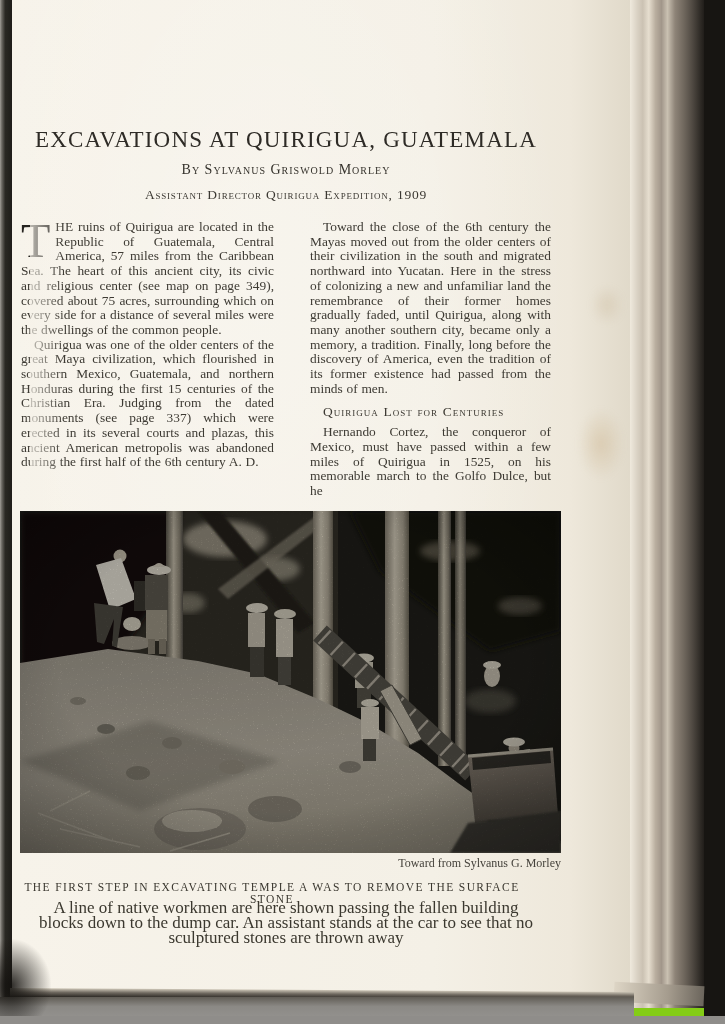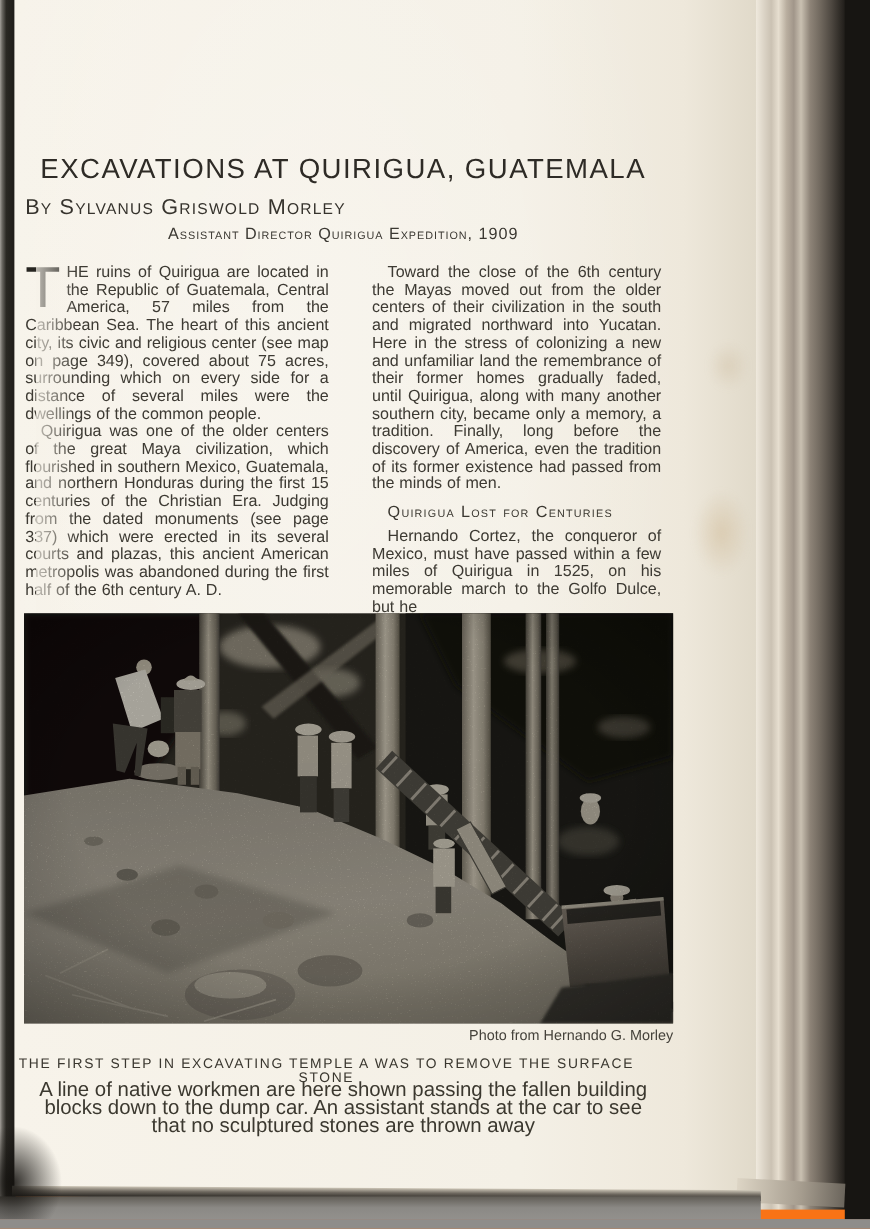--- a/index.html
+++ b/index.html
@@ -1,17 +1,17 @@
 <!DOCTYPE html>
 <html><head>
 <meta charset="utf-8">
 <style>
   html,body{margin:0;padding:0;background:#8f8d8a;}
   .scan{position:relative;width:725px;height:1016px;overflow:hidden;
-        font-family:Liberation Sans, sans-serif;background:#f97316;}
+        font-family:Liberation Serif, serif;background:#84cc16;}
   .abs{position:absolute;}
 
   
   .left-strip{left:0;top:0;width:13px;height:1004px;
     background:linear-gradient(90deg,#a39f99 0%,#6b6862 14%,#2a2823 40%,#1d1b18 100%);}
   .page-surface{left:12px;top:0;width:620px;height:995px;
     background:
       radial-gradient(ellipse at 40% 30%, rgba(255,255,255,.25), rgba(0,0,0,0) 60%),
       linear-gradient(90deg,#f7f3ea 0%,#f4f0e6 68%,#eee8db 90%,#e0d9c9 100%);}
   .fore-edge{left:630px;top:0;width:75px;height:1008px;
@@ -31,22 +31,22 @@
   .stain1{left:578px;top:408px;width:46px;height:72px;border-radius:50%;
     background:radial-gradient(rgba(199,172,129,.38),rgba(199,172,129,0) 70%);filter:blur(3px);}
   .stain2{left:590px;top:285px;width:34px;height:40px;border-radius:50%;
     background:radial-gradient(rgba(190,166,128,.25),rgba(190,166,128,0) 70%);filter:blur(3px);}
   .col-fade{left:30px;top:222px;width:34px;height:292px;
     background:linear-gradient(90deg,rgba(246,242,233,.72),rgba(246,242,233,0));}
 
   
   .title{left:21px;top:127px;width:530px;text-align:center;
     font-size:23px;letter-spacing:1.2px;color:#2e2b26;white-space:nowrap;}
-  .byline{left:21px;top:162px;width:530px;
-    font-variant:small-caps;font-size:18px;letter-spacing:1px;color:#36332d;}
+  .byline{left:21px;top:162px;width:530px;text-align:center;
+    font-variant:small-caps;font-size:14px;letter-spacing:1px;color:#36332d;}
   .byrole{left:21px;top:187px;width:530px;text-align:center;
     font-variant:small-caps;font-size:13.5px;letter-spacing:.8px;color:#3b3832;}
 
   .columns{left:21px;top:220px;width:530px;display:flex;gap:36px;}
   .colL{width:253px;}
   .colR{width:241px;}
   .par{margin:0;font-size:13.4px;line-height:14.7px;text-align:justify;
     color:#3d3a33;word-spacing:.4px;}
   .par + .par{text-indent:13px;}
   .indent{text-indent:13px;}
@@ -240,17 +240,17 @@
       <rect x="468" y="310" width="62" height="13" fill="#1c1a16" filter="url(#soft1)"></rect>
       <ellipse cx="495" cy="328" rx="52" ry="9" fill="#000000" opacity="0.35"></ellipse>
     </g>
 
     <path fill="#45423a" filter="url(#soft1)" d="M430,342 L448,312 L541,300 L541,342 Z"></path>
 
     <rect x="0" y="0" width="541" height="342" fill="url(#vg)"></rect>
     <rect x="0" y="0" width="541" height="342" filter="url(#grain)" opacity="0.3"></rect>
   </svg>
 
-  <div class="abs credit">Photo from Hernando G. Morley</div>
+  <div class="abs credit">Toward from Sylvanus G. Morley</div>
   <div class="abs cap-title">THE FIRST STEP IN EXCAVATING TEMPLE A WAS TO REMOVE THE SURFACE STONE</div>
   <div class="abs cap-body">A line of native workmen are here shown passing the fallen building blocks down to the dump car. An assistant stands at the car to see that no sculptured stones are thrown away</div>
 
 </div>
 
 </body></html>

